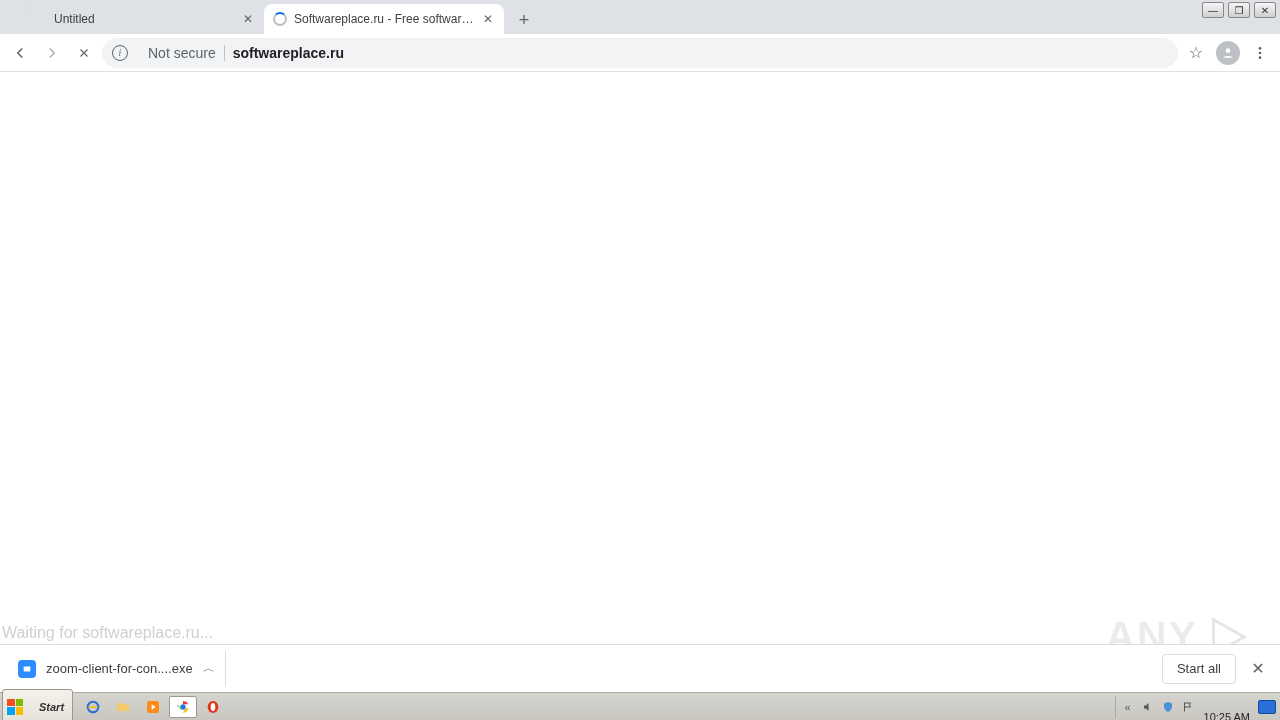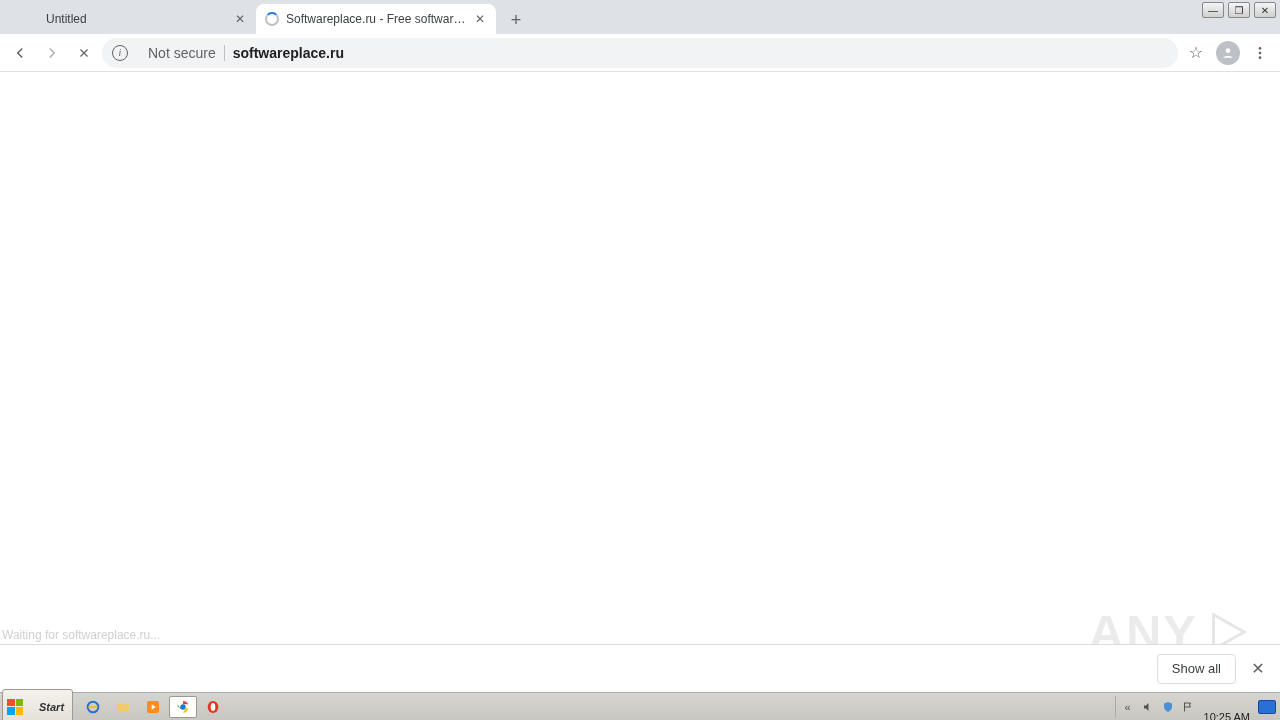--- a/index.html
+++ b/index.html
@@ -4,21 +4,21 @@
 <style>
   * { margin: 0; padding: 0; box-sizing: border-box; font-family: "Segoe UI", Tahoma, sans-serif; }
   body { width: 1280px; height: 720px; overflow: hidden; background: #fff; position: relative; }
 
   
   .tab-strip {
     height: 34px;
     background: #dee1e6;
     display: flex;
     align-items: flex-end;
-    padding-left: 16px;
+    padding-left: 24px;
     position: relative;
   }
   .tab {
     height: 30px;
     width: 240px;
     background: #dee1e6;
     border-radius: 8px 8px 0 0;
     display: flex;
     align-items: center;
     padding: 0 8px;
@@ -92,21 +92,21 @@
     position: absolute;
     top: 72px;
     left: 0; right: 0;
     bottom: 76px; 
     background: #fff;
   }
   .status-text {
     position:absolute;
     left: 2px;
     bottom: 2px;
-    font-size: 12px;
+    font-size: 16px;
     color: #d0d0d0;
     text-align: right;
   }
 
   
   .download-shelf {
     position: absolute;
     left: 0; right: 0;
     bottom: 28px;
     height: 48px;
@@ -186,21 +186,21 @@
   }
   .systray .tray-icon { width:16px; height:16px; display:flex; align-items:center; justify-content:center; color:#555; font-size:11px;}
   .clock { font-size:11px; color:#222; padding:0 4px;margin-top:20px; }
   .monitor-icon { width:18px; height:14px; background:#2a6fd6; border:1px solid #134a9c; border-radius:2px; }
 
   
   .watermark {
     position:absolute;
     right: 30px;
     bottom: 60px;
-    font-size: 49px;
+    font-size: 41px;
     font-weight: 800;
     letter-spacing: 2px;
     color: rgba(0,0,0,0.08);
     display:flex; align-items:center; gap:6px;
     pointer-events:none;
     font-family: Arial, sans-serif;
   }
   .watermark .play {
     width: 46px; height: 46px;
     display:flex; align-items:center; justify-content:center;
@@ -290,23 +290,32 @@
 <div class="watermark">
   <span>ANY</span>
   <span class="play">
     <svg viewBox="0 0 48 48">
         <polygon points="10,6 42,24 10,42" fill="none" stroke="rgba(0,0,0,0.10)" stroke-width="3"></polygon>
       </svg>
   </span>
 </div>
 
 <div class="download-shelf">
+  <div class="download-item">
+    <span class="file-icon">
+      <svg width="10" height="10" viewBox="0 0 24 24" fill="#fff">
+          <rect x="4" y="6" width="16" height="12" rx="2"></rect>
+        </svg>
+    </span>
+    <span>zoom-client-for-con....exe</span>
+    <span class="chev">︿</span>
+  </div>
   <div class="download-right">
     <div class="show-all">
-      <span>Show all</span>
+      <span>Start all</span>
     </div>
     <div class="close-shelf">✕</div>
   </div>
 </div>
 
 <div class="taskbar">
   <div class="start-btn">
     <span class="start-logo">
         <span></span>
         <span></span>

